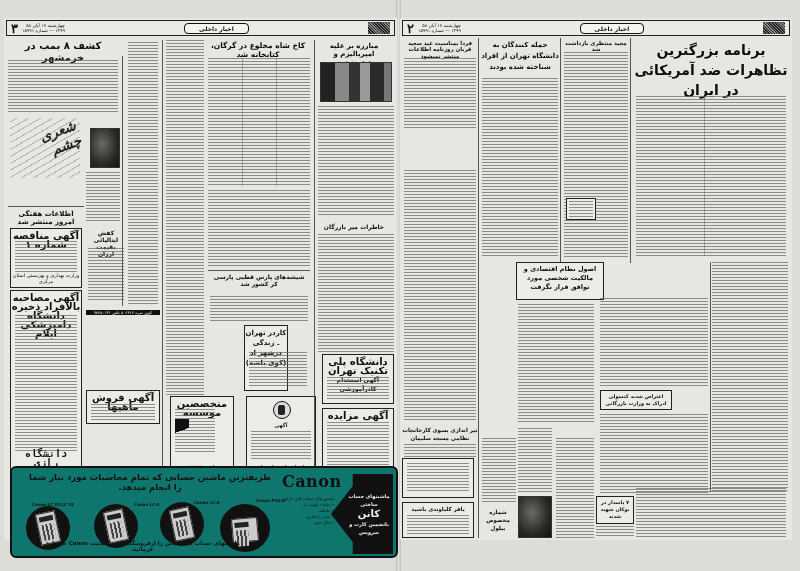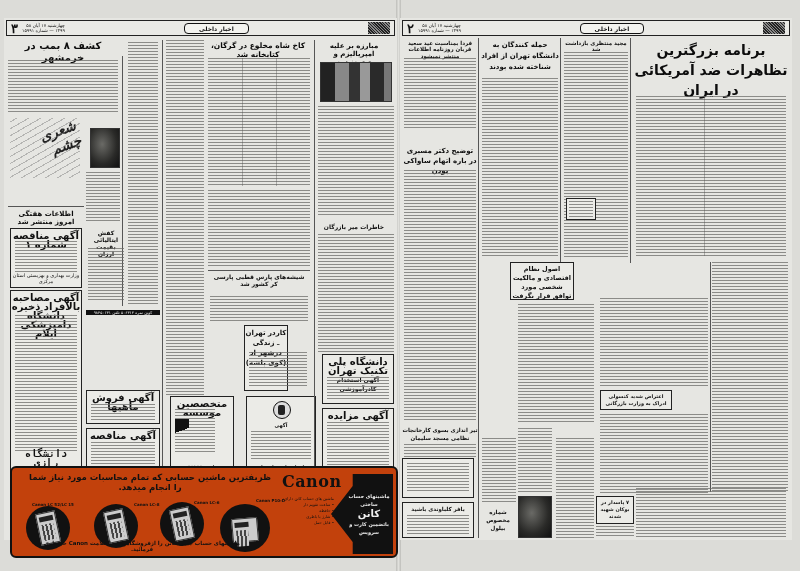--- a/index.html
+++ b/index.html
@@ -16,21 +16,21 @@
   .logo-box { width: 22px; height: 12px; background: repeating-linear-gradient(45deg,#222 0 1px,#888 1px 2px); }
   .rule-v { position: absolute; width: 1px; background: #555; }
   .rule-h { position: absolute; height: 1px; background: #555; }
   .text-fill { position: absolute; background: repeating-linear-gradient(180deg, #6d6d6a 0 1px, transparent 1px 3px); opacity: .75; }
   .headline { position: absolute; direction: rtl; text-align: center; font-weight: bold; font-family: "DejaVu Sans", sans-serif; line-height: 1.15; color: #0c0c0c; }
   .boxed { position: absolute; border: 1.5px solid #222; background: #ebebe7; direction: rtl; text-align: center; }
   .boxed .title { font-weight: bold; font-size: 10px; line-height: 9px; padding-top: 2px; }
   .boxed .sub { font-size: 5px; line-height: 6px; }
   .photo { position: absolute; background: radial-gradient(ellipse at 40% 40%, #6a6a66 0%, #2a2a28 60%, #111 100%); border: 1px solid #333; }
   .ad-bar { position: absolute; height: 5px; background: #111; color: #eee; font-size: 4px; line-height: 5px; text-align: center; direction: rtl; }
-  .canon-ad { position: absolute; left: 10px; top: 466px; width: 388px; height: 92px; border: 2px solid #111; border-radius: 6px; background: #c2410c; }
+  .canon-ad { position: absolute; left: 10px; top: 466px; width: 388px; height: 92px; border: 2px solid #111; border-radius: 6px; background: #0f766e; }
   .canon-tagline { position: absolute; top: 4px; left: 12px; width: 252px; direction: rtl; text-align: center; font-weight: bold; font-size: 8.5px; }
   .canon-logo { position: absolute; top: 4px; left: 270px; font-family: "DejaVu Serif", serif; font-weight: bold; font-size: 16px; letter-spacing: .5px; }
   .arrow { position: absolute; right: 3px; top: 6px; width: 62px; height: 80px; }
   .arrow .shape { position: absolute; inset: 0; background: #111; clip-path: polygon(35% 0, 100% 0, 100% 100%, 35% 100%, 35% 85%, 0 50%, 35% 15%); }
   .arrow .txt { position: absolute; right: 2px; top: 18px; width: 44px; color: #eee; direction: rtl; text-align: center; font-size: 5px; line-height: 8px; font-weight: bold; }
   .arrow .brand-fa { font-size: 10px; line-height: 12px; }
   .calc { position: absolute; width: 44px; height: 44px; border-radius: 50%; background: #111; }
   .calc .device { position: absolute; left: 12px; top: 6px; width: 20px; height: 32px; background: #ccc; border: 1px solid #333; transform: rotate(-12deg); }
   .calc .device::before { content: ""; position: absolute; left: 2px; top: 3px; width: 14px; height: 5px; background: #222; }
   .calc .device::after { content: ""; position: absolute; left: 3px; top: 11px; width: 12px; height: 16px; background: repeating-linear-gradient(90deg, #444 0 2px, #ccc 2px 4px); }
@@ -93,24 +93,20 @@
     </div>
 
     <div class="ad-bar" style="left:82px;top:292px;width:74px;">کوپن نمره ۵۰۶۳۱۲ تلفن ۹۸۲۵۰۱۳۱</div>
 
 
     <div class="boxed" style="left:82px;top:372px;width:74px;height:34px;">
       <div class="title">آگهی فروش ماهیها</div>
       <div class="text-fill" style="left:4px;top:13px;width:64px;height:16px;"></div>
     </div>
 
-    <div class="boxed" style="left:82px;top:410px;width:74px;height:44px;">
-      <div class="title">آگهی مناقصه</div>
-      <div class="text-fill" style="left:4px;top:13px;width:64px;height:26px;"></div>
-    </div>
 
     <div class="rule-v" style="left:158px;top:22px;height:435px;"></div>
 
     <div class="text-fill" style="left:124px;top:24px;width:30px;height:262px;"></div>
     <div class="text-fill" style="left:162px;top:22px;width:38px;height:355px;"></div>
     <div class="headline" style="left:166px;top:330px;width:34px;font-size:4.5px;"></div>
 
     <div class="headline" style="left:200px;top:24px;width:108px;font-size:7.5px;">کاخ شاه مخلوع در گرگان، کتابخانه شد</div>
     <div class="text-fill" style="left:204px;top:40px;width:102px;height:128px;"></div>
     <div class="rule-v" style="left:238px;top:40px;height:128px;opacity:.4"></div>
@@ -223,24 +219,23 @@
     </div>
 
     <div class="rule-v" style="left:160px;top:20px;height:225px;"></div>
     <div class="headline" style="left:80px;top:22px;width:80px;font-size:7px;line-height:11px;">حمله کنندگان به دانشگاه تهران از افراد شناخته شده بودند</div>
     <div class="text-fill" style="left:82px;top:60px;width:76px;height:180px;"></div>
 
     <div class="rule-v" style="left:78px;top:20px;height:400px;"></div>
     <div class="headline" style="left:2px;top:22px;width:76px;font-size:5.5px;">فردا بمناسبت عید سعید قربان روزنامه اطلاعات منتشر نمیشود</div>
     <div class="text-fill" style="left:4px;top:40px;width:72px;height:70px;"></div>
 
-    <div class="headline" style="left:2px;top:128px;width:76px;font-size:7px;line-height:10px;">توضیح دکتر مسبری در باره اتهام ساواکی بودن</div>
     <div class="text-fill" style="left:4px;top:152px;width:72px;height:252px;"></div>
 
-    <div class="boxed" style="left:110px;top:244px;width:64px;height:38px;border-width:1px;">
+    <div class="boxed" style="left:116px;top:244px;width:88px;height:38px;border-width:1px;">
       <div class="title" style="font-size:6.5px;line-height:9px;">اصول نظام اقتصادی و مالکیت شخصی مورد توافق قرار نگرفت</div>
     </div>
     <div class="text-fill" style="left:118px;top:286px;width:76px;height:120px;"></div>
 
     <div class="text-fill" style="left:200px;top:280px;width:108px;height:90px;"></div>
     <div class="text-fill" style="left:312px;top:244px;width:76px;height:230px;"></div>
     <div class="rule-v" style="left:310px;top:244px;height:230px;"></div>
 
     <div class="boxed" style="left:200px;top:372px;width:72px;height:20px;border-width:1px;">
       <div class="title" style="font-size:5px;line-height:7px;">اعتراض شدید کنسولی ادراک به وزارت بازرگانی</div>

